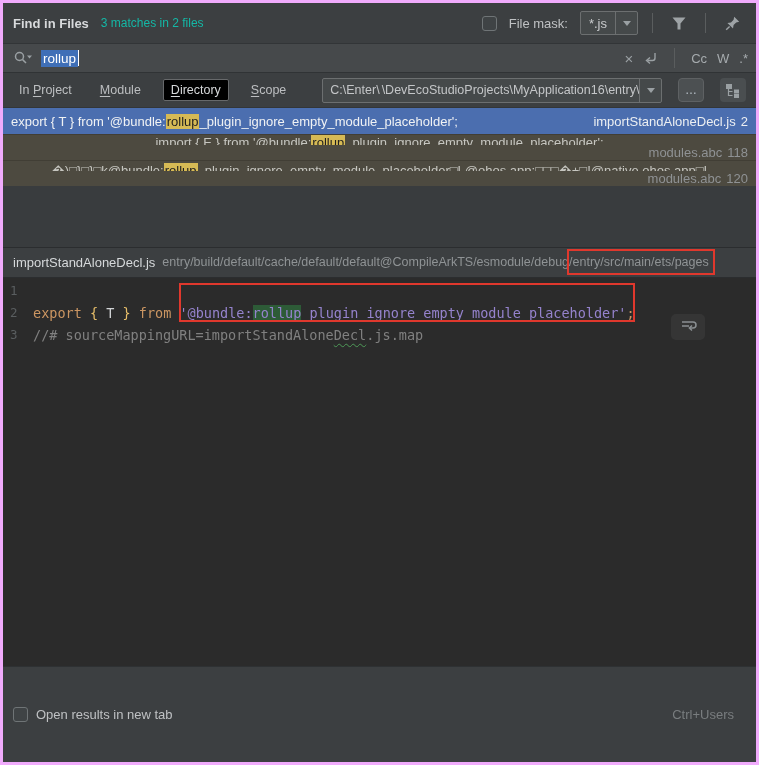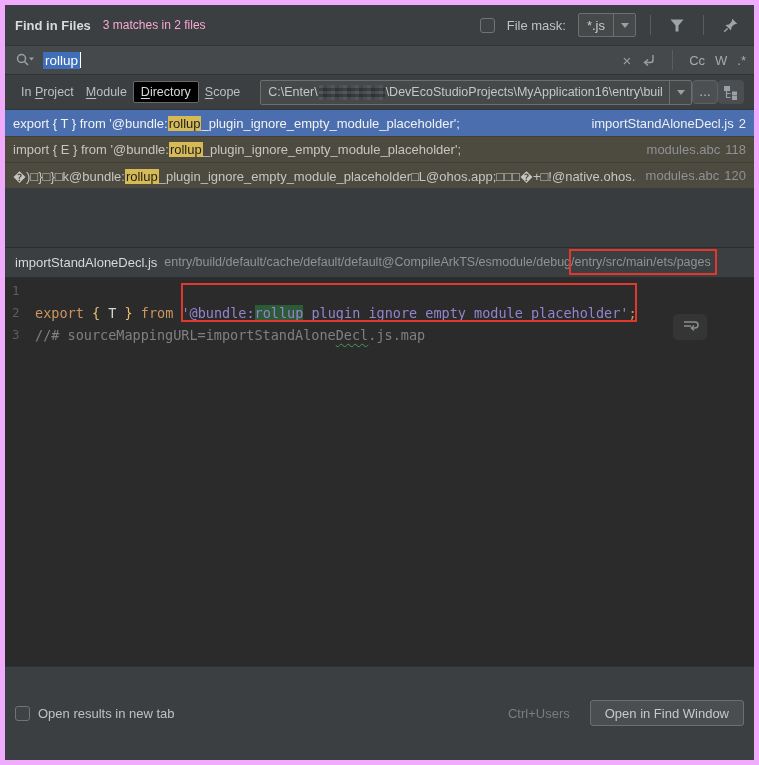--- a/index.html
+++ b/index.html
@@ -6,32 +6,32 @@
   html, body { width: 759px; height: 765px; }
   body {
     font-family: "Liberation Sans", sans-serif;
     background: #3c3f41;
     color: #bbbbbb;
     overflow: hidden;
   }
   .dialog {
     width: 759px; height: 765px;
     display: flex; flex-direction: column;
-    border: 5px solid #f0abfc;
+    border: 3px solid #f0abfc;
     background: #3c3f41;
   }
 
   
   .hdr {
     height: 40px; flex: 0 0 40px;
     display: flex; align-items: center;
     padding: 0 12px 0 10px; gap: 8px;
   }
   .hdr-title { font-weight: bold; font-size: 13px; color: #d8dadc; }
-  .hdr-summary { font-size: 12px; color: #f9a8d4; margin-left: 4px; }
+  .hdr-summary { font-size: 12px; color: #14b8a6; margin-left: 4px; }
   .spacer { flex: 1; }
   .checkbox {
     width: 15px; height: 15px; flex: 0 0 15px;
     border: 1.4px solid #6f7476; border-radius: 3px;
     background: #3f4345; display: inline-block;
   }
   .filemask-label { font-size: 13px; color: #bfc1c3; margin: 0 4px 0 4px; }
   .combo {
     display: flex; align-items: stretch; height: 24px;
     border: 1px solid #6c6f70; border-radius: 2px;
@@ -65,21 +65,21 @@
   .sel { background: #3f6fb7; color: #ffffff; padding: 1px 2px; }
   .caret { width: 1px; height: 16px; background: #ffffff; display: inline-block; }
   .search-opts { display: flex; align-items: center; gap: 10px; margin-left: auto; }
   .opt-x { color: #9aa0a3; font-size: 15px; line-height: 1; }
   .opt-txt { color: #a6abae; font-size: 13px; font-weight: normal; }
 
   
   .scope-row {
     height: 35px; flex: 0 0 35px;
     display: flex; align-items: center;
-    padding: 0 10px; 
+    padding: 0 10px; gap: 16px;
     border-bottom: 1px solid #333638;
   }
   .scope-tab { font-size: 12.5px; color: #bdbfc1; padding: 4px 6px; border-radius: 2px; white-space: nowrap; }
   .scope-tab u { text-underline-offset: 2px; }
   .scope-tab.selected { background: #000000; border: 1px solid #67696b; padding: 3px 7px; color: #d7d9db; }
   .path-combo {
     margin-left: 14px; flex: 1; max-width: 438px; height: 25px;
     display: flex; align-items: stretch;
     border: 1px solid #6c6f70; border-radius: 2px; background: #45494a;
     overflow: hidden;
@@ -106,21 +106,21 @@
   .smallbtn.noborder { border-color: transparent; background: #4a4e50; }
 
   
   .results { flex: 0 0 77px; display: flex; flex-direction: column; }
   .rrow {
     height: 26px; flex: 0 0 26px;
     display: flex; align-items: center;
     padding: 0 8px; font-size: 13px;
     white-space: nowrap; overflow: hidden;
   }
-  .rrow.olive { background: #4d4a40; color: #c6c6c0; border-top: 1px solid #413e35; }
+  .rrow.olive { background: #4d4a40; color: #c6c6c0; border-top: 1px solid #413e35; flex-direction: column; }
   .rrow.selected { background: #4b6eaf; color: #f0f2f4; }
   .rrow .code-frag { overflow: hidden; text-overflow: clip; }
   .hl { background: #d6ba55; color: #1f1f1f; padding: 0 1px; }
   .rrow .loc { margin-left: auto; padding-left: 10px; display: flex; gap: 5px; }
   .rrow.selected .loc { color: #eceff2; }
   .rrow.olive .loc { color: #8f9294; }
 
   .void-area { flex: 1; background: #393c3e; }
 
   
@@ -320,16 +320,15 @@
         <path d="M12 6.5 l-2.6 2.5 2.6 2.5" stroke="#8a8f92" stroke-width="1.5" fill="none"></path>
       </svg>
     </div>
   </div>
 
   <div class="footer">
     <span class="checkbox"></span>
     <span class="footer-label">Open results in new tab</span>
     <span class="spacer"></span>
     <span class="shortcut">Ctrl+Users</span>
-    <span class="find-window-btn">Open in Find Window</span>
   </div>
 
 </div>
 
 </body></html>

